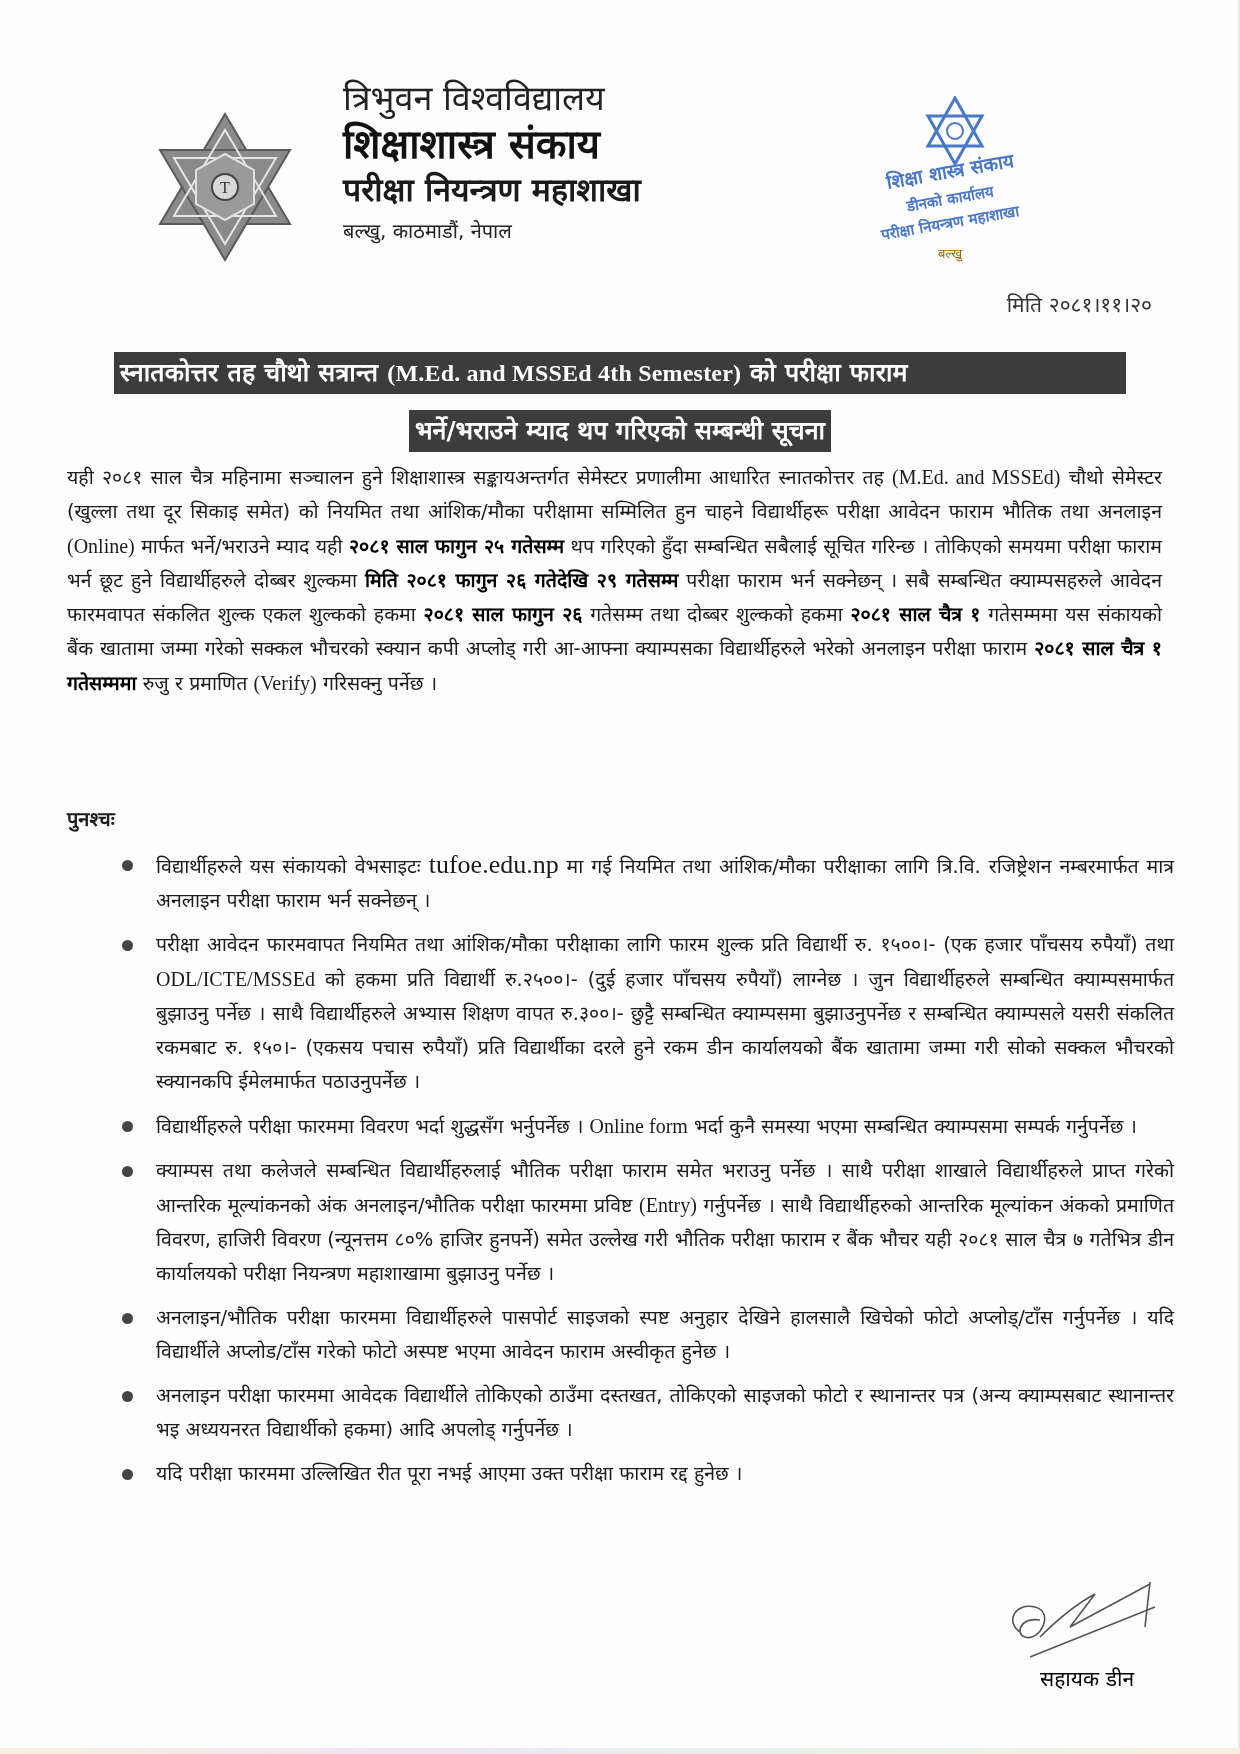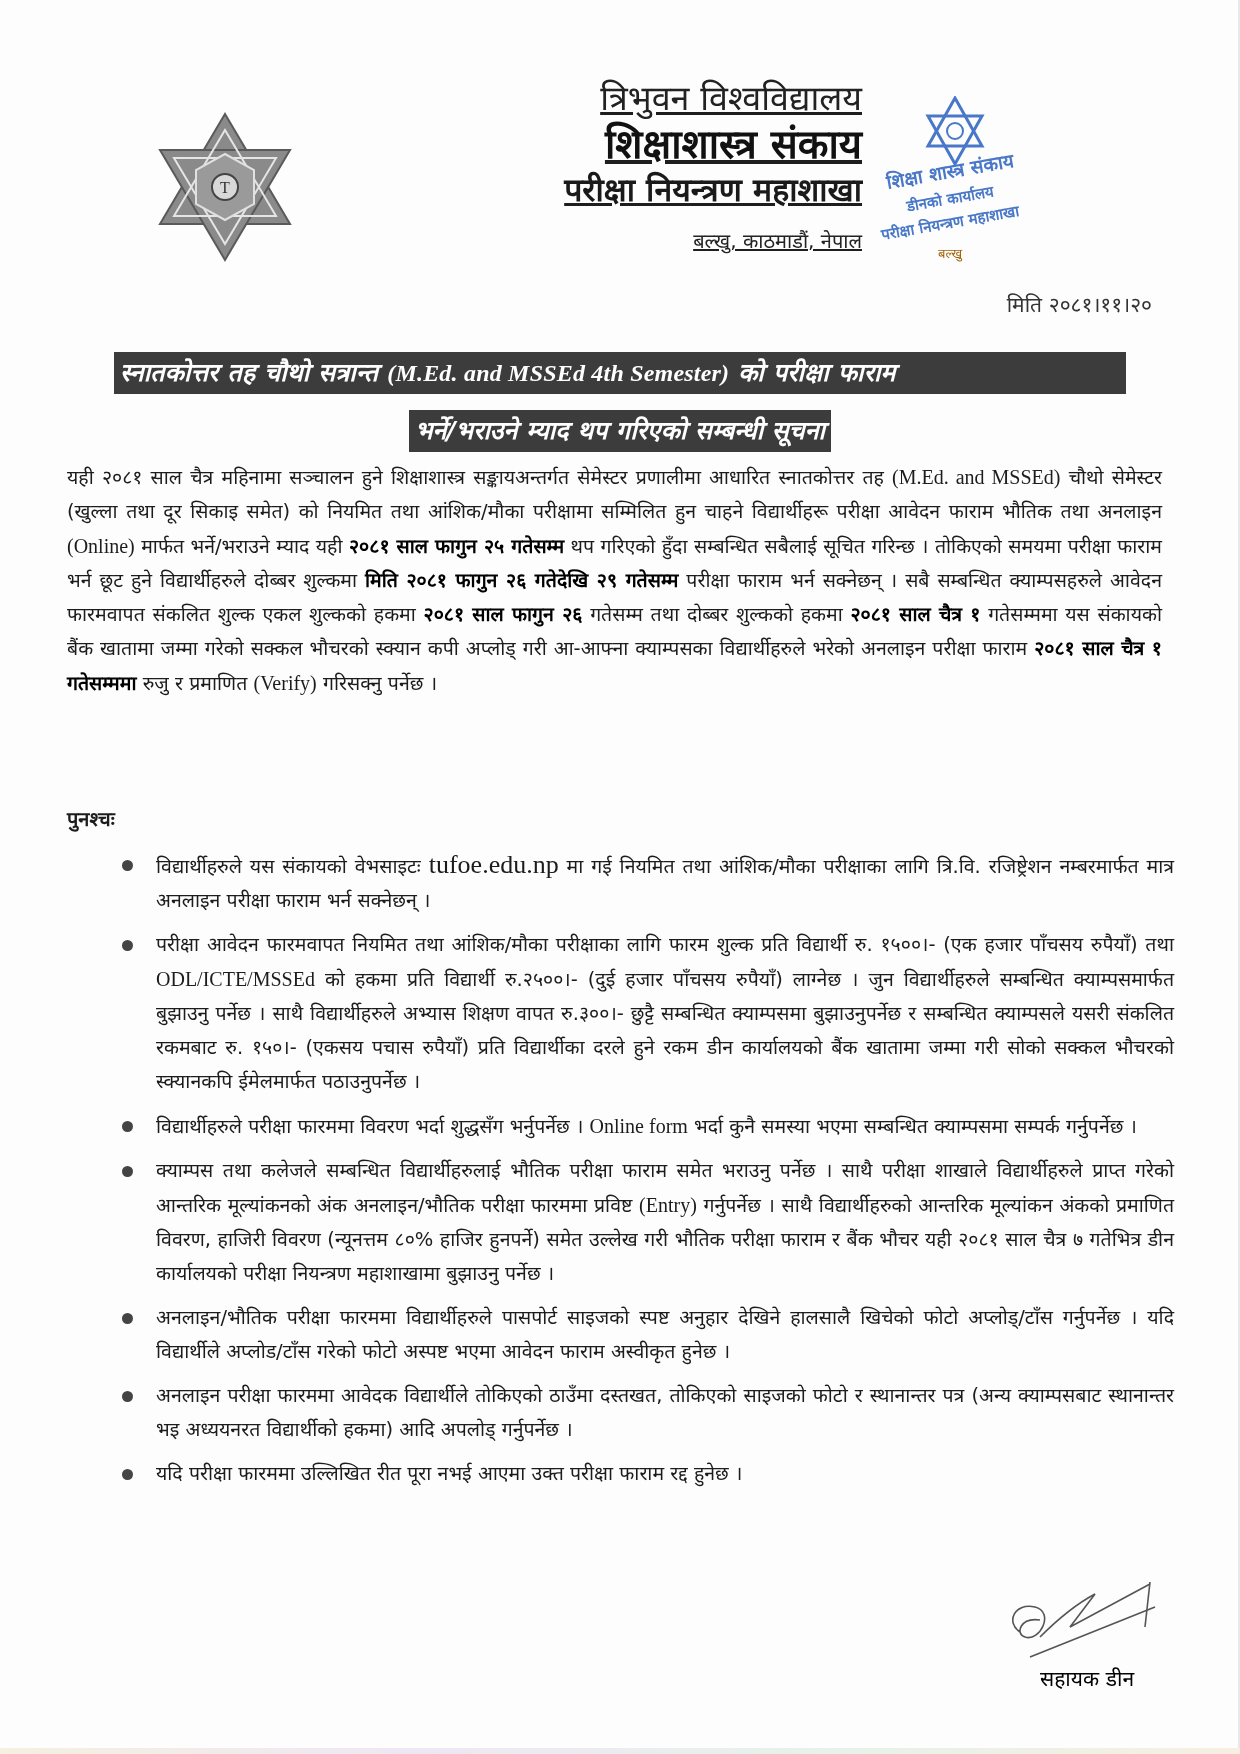--- a/index.html
+++ b/index.html
@@ -13,30 +13,30 @@
 
   
   .logo-left { position: absolute; left: 150px; top: 112px; width: 150px; height: 150px; }
   .stamp { position: absolute; left: 850px; top: 96px; width: 200px; height: 180px; }
   .stamp-text { position: absolute; left: 0; width: 200px; text-align: center; color: #4a78c8; font-size: 17px; font-weight: bold; }
   .stamp-l1 { top: 62px; transform: rotate(-10deg); font-size: 19px; }
   .stamp-l2 { top: 92px; transform: rotate(-10deg); font-size: 15px; }
   .stamp-l3 { top: 116px; transform: rotate(-10deg); font-size: 15px; }
   .stamp-l4 { top: 148px; font-size: 13px; color: #a16207; font-weight: normal; }
 
-  .header-block { position: absolute; left: 322px; top: 76px; width: 540px; text-align: right; text-decoration: underline; }
+  .header-block { position: absolute; left: 343px; top: 76px; width: 540px; text-align: left; }
   .uni-name { font-size: 34px; line-height: 44px; color: #222; }
   .faculty { font-size: 40px; line-height: 48px; font-weight: bold; color: #111; }
   .division { font-size: 32px; line-height: 44px; font-weight: bold; color: #1a1a1a; }
-  .address { font-size: 20px; line-height: 30px; color: #222; margin-top: 14px; }
+  .address { font-size: 20px; line-height: 30px; color: #222; margin-top: 4px; }
 
   .date-line { position: absolute; right: 88px; top: 290px; font-size: 21px; color: #333; }
 
   
-  .title-banner { position: absolute; left: 100px; top: 352px; width: 1040px; text-align: center; font-style: italic; }
+  .title-banner { position: absolute; left: 100px; top: 352px; width: 1040px; text-align: center; }
   .title-line { display: inline-block; background: #3c3c3c; color: #ffffff; font-weight: bold; padding: 2px 6px; font-size: 25px; line-height: 38px; }
   .title-line.l1 { width: 1000px; text-align: left; letter-spacing: 0.2px; }
   .title-line.l2 { margin-top: 16px; }
   .title-en { font-family: "Liberation Serif", "DejaVu Serif", serif; font-size: 24px; }
 
   
   .body-text {
     position: absolute; left: 67px; top: 460px; width: 1095px;
     font-size: 19.5px; line-height: 34px; text-align: justify; color: #1c1c1c;
   }

